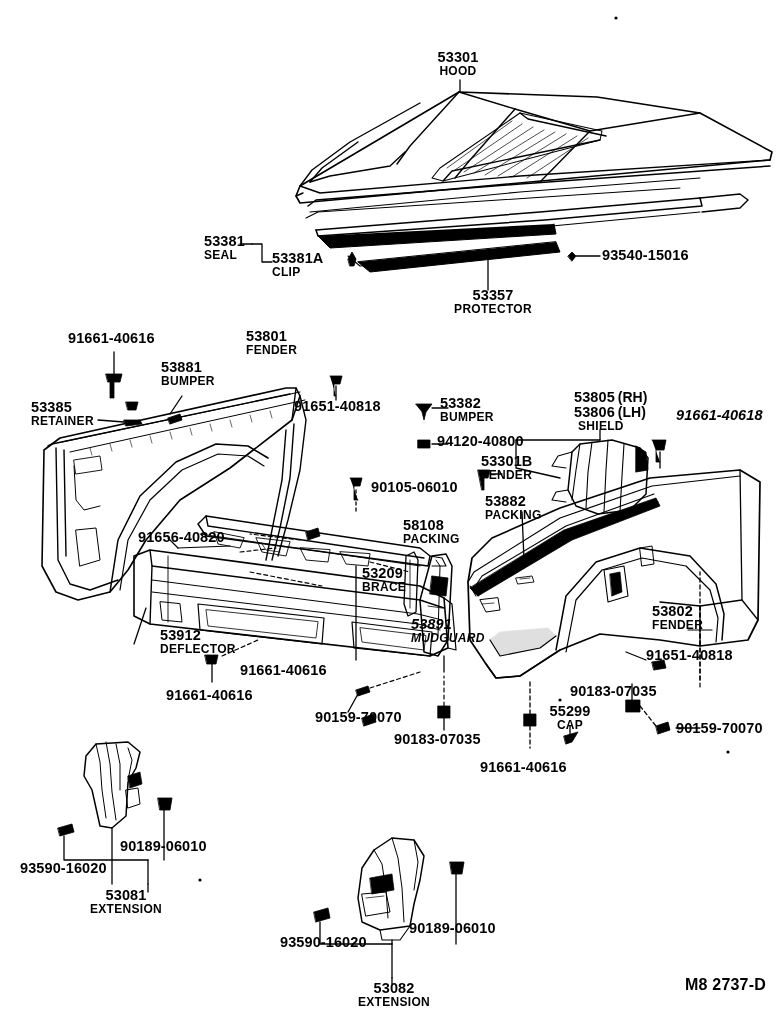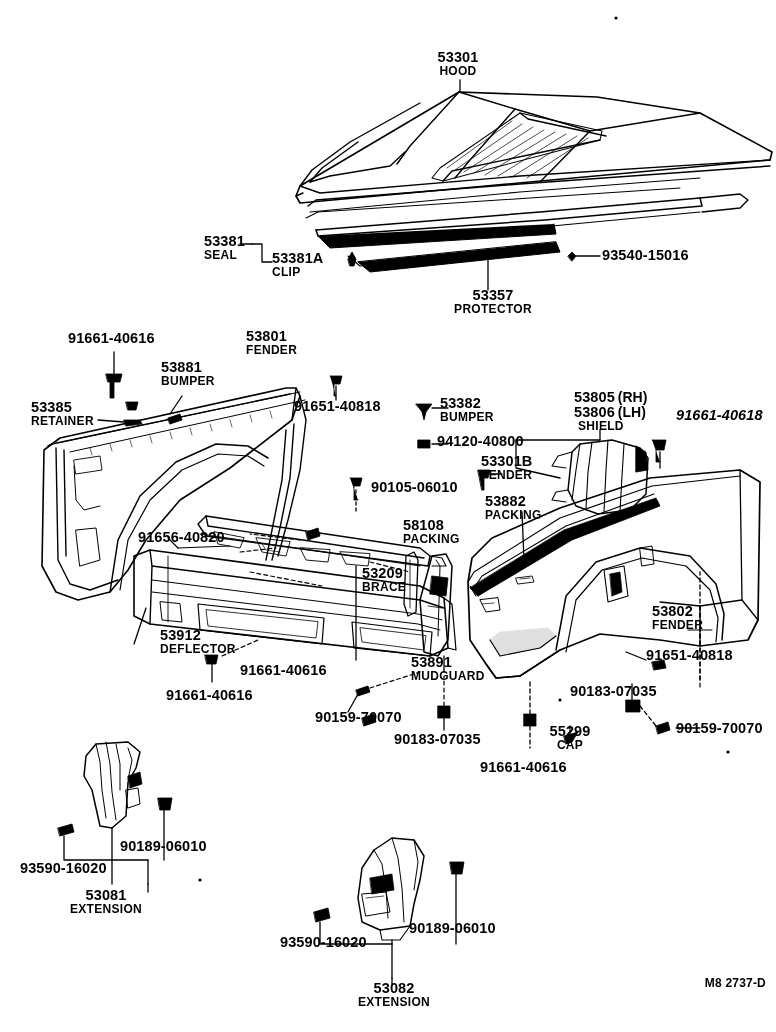--- a/index.html
+++ b/index.html
@@ -6,21 +6,21 @@
   body{width:776px;height:1032px;position:relative;overflow:hidden;
        font-family:"Liberation Sans",sans-serif;color:#000;}
   #sheet{position:absolute;left:0;top:0;width:776px;height:1032px;}
   #art{position:absolute;left:0;top:0;width:776px;height:1032px;}
   .lbl{position:absolute;white-space:nowrap;line-height:1.02;}
   .pn{font-size:14.5px;font-weight:bold;letter-spacing:0.1px;}
   .nm{font-size:12px;font-weight:bold;letter-spacing:0.3px;}
   .sub{font-size:14px;font-weight:bold;}
   .ctr{text-align:center;}
   .row{display:flex;align-items:center;gap:3px;}
-  #footer{position:absolute;right:10px;top:976px;font-size:12px;
+  #footer{position:absolute;right:10px;top:976px;font-size:16px;
           font-weight:bold;letter-spacing:0.2px;}
 </style>
 </head>
 <body>
 
 <div id="sheet">
 
   <svg id="art" viewBox="0 0 776 1032">
     <g fill="none" stroke="#000" stroke-width="1.4" stroke-linejoin="round" stroke-linecap="round">
 
@@ -425,30 +425,30 @@
   </div>
 
   <div class="lbl" style="left:315px;top:710px;">
     <div class="pn">90159-70070</div>
   </div>
 
   <div class="lbl" style="left:394px;top:732px;">
     <div class="pn">90183-07035</div>
   </div>
 
-  <div class="lbl" style="left:411px;top:655px;">
+  <div class="lbl" style="left:411px;top:617px;font-style:italic;">
     <div class="pn">53891</div>
     <div class="nm">MUDGUARD</div>
   </div>
 
   <div class="lbl" style="left:480px;top:760px;">
     <div class="pn">91661-40616</div>
   </div>
 
-  <div class="lbl ctr" style="left:540px;top:724px;width:60px;">
+  <div class="lbl ctr" style="left:540px;top:704px;width:60px;">
     <div class="pn">55299</div>
     <div class="nm">CAP</div>
   </div>
 
   <div class="lbl" style="left:570px;top:684px;">
     <div class="pn">90183-07035</div>
   </div>
 
   <div class="lbl" style="left:676px;top:721px;">
     <div class="pn">90159-70070</div>
@@ -456,21 +456,21 @@
 
   <div class="lbl" style="left:652px;top:604px;">
     <div class="pn">53802</div>
     <div class="nm">FENDER</div>
   </div>
 
   <div class="lbl" style="left:646px;top:648px;">
     <div class="pn">91651-40818</div>
   </div>
 
-  <div class="lbl ctr" style="left:54px;top:888px;width:104px;">
+  <div class="lbl ctr" style="left:74px;top:888px;width:104px;">
     <div class="pn">53081</div>
     <div class="nm">EXTENSION</div>
   </div>
 
   <div class="lbl" style="left:20px;top:861px;">
     <div class="pn">93590-16020</div>
   </div>
 
   <div class="lbl" style="left:120px;top:839px;">
     <div class="pn">90189-06010</div>

